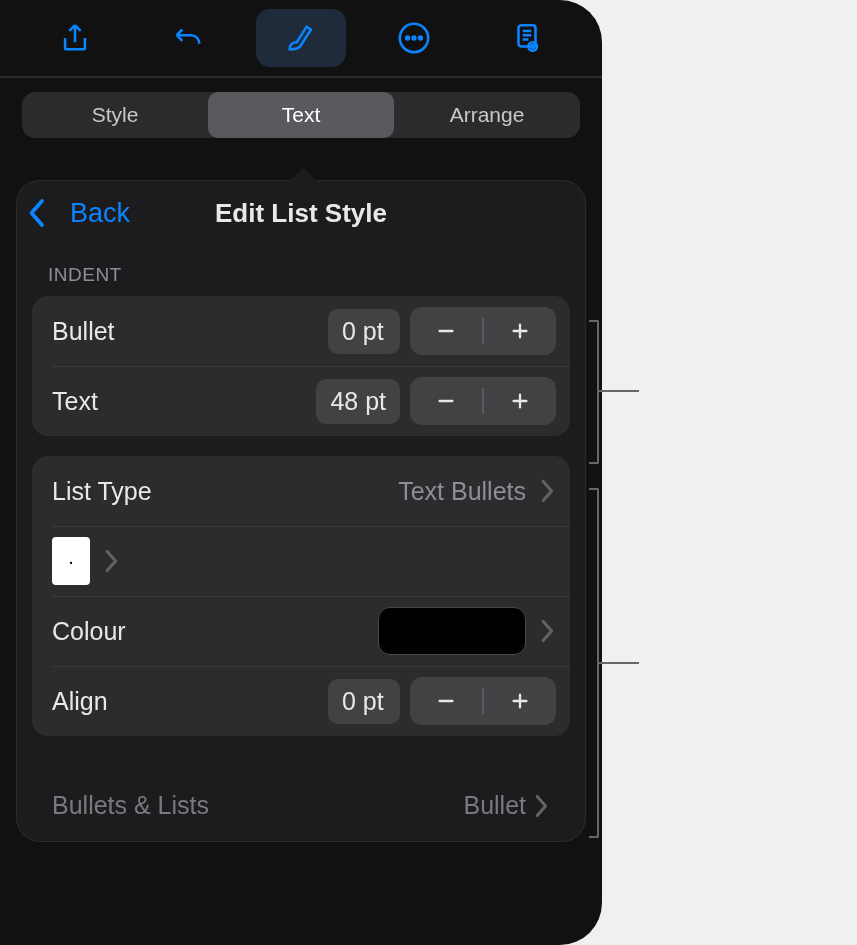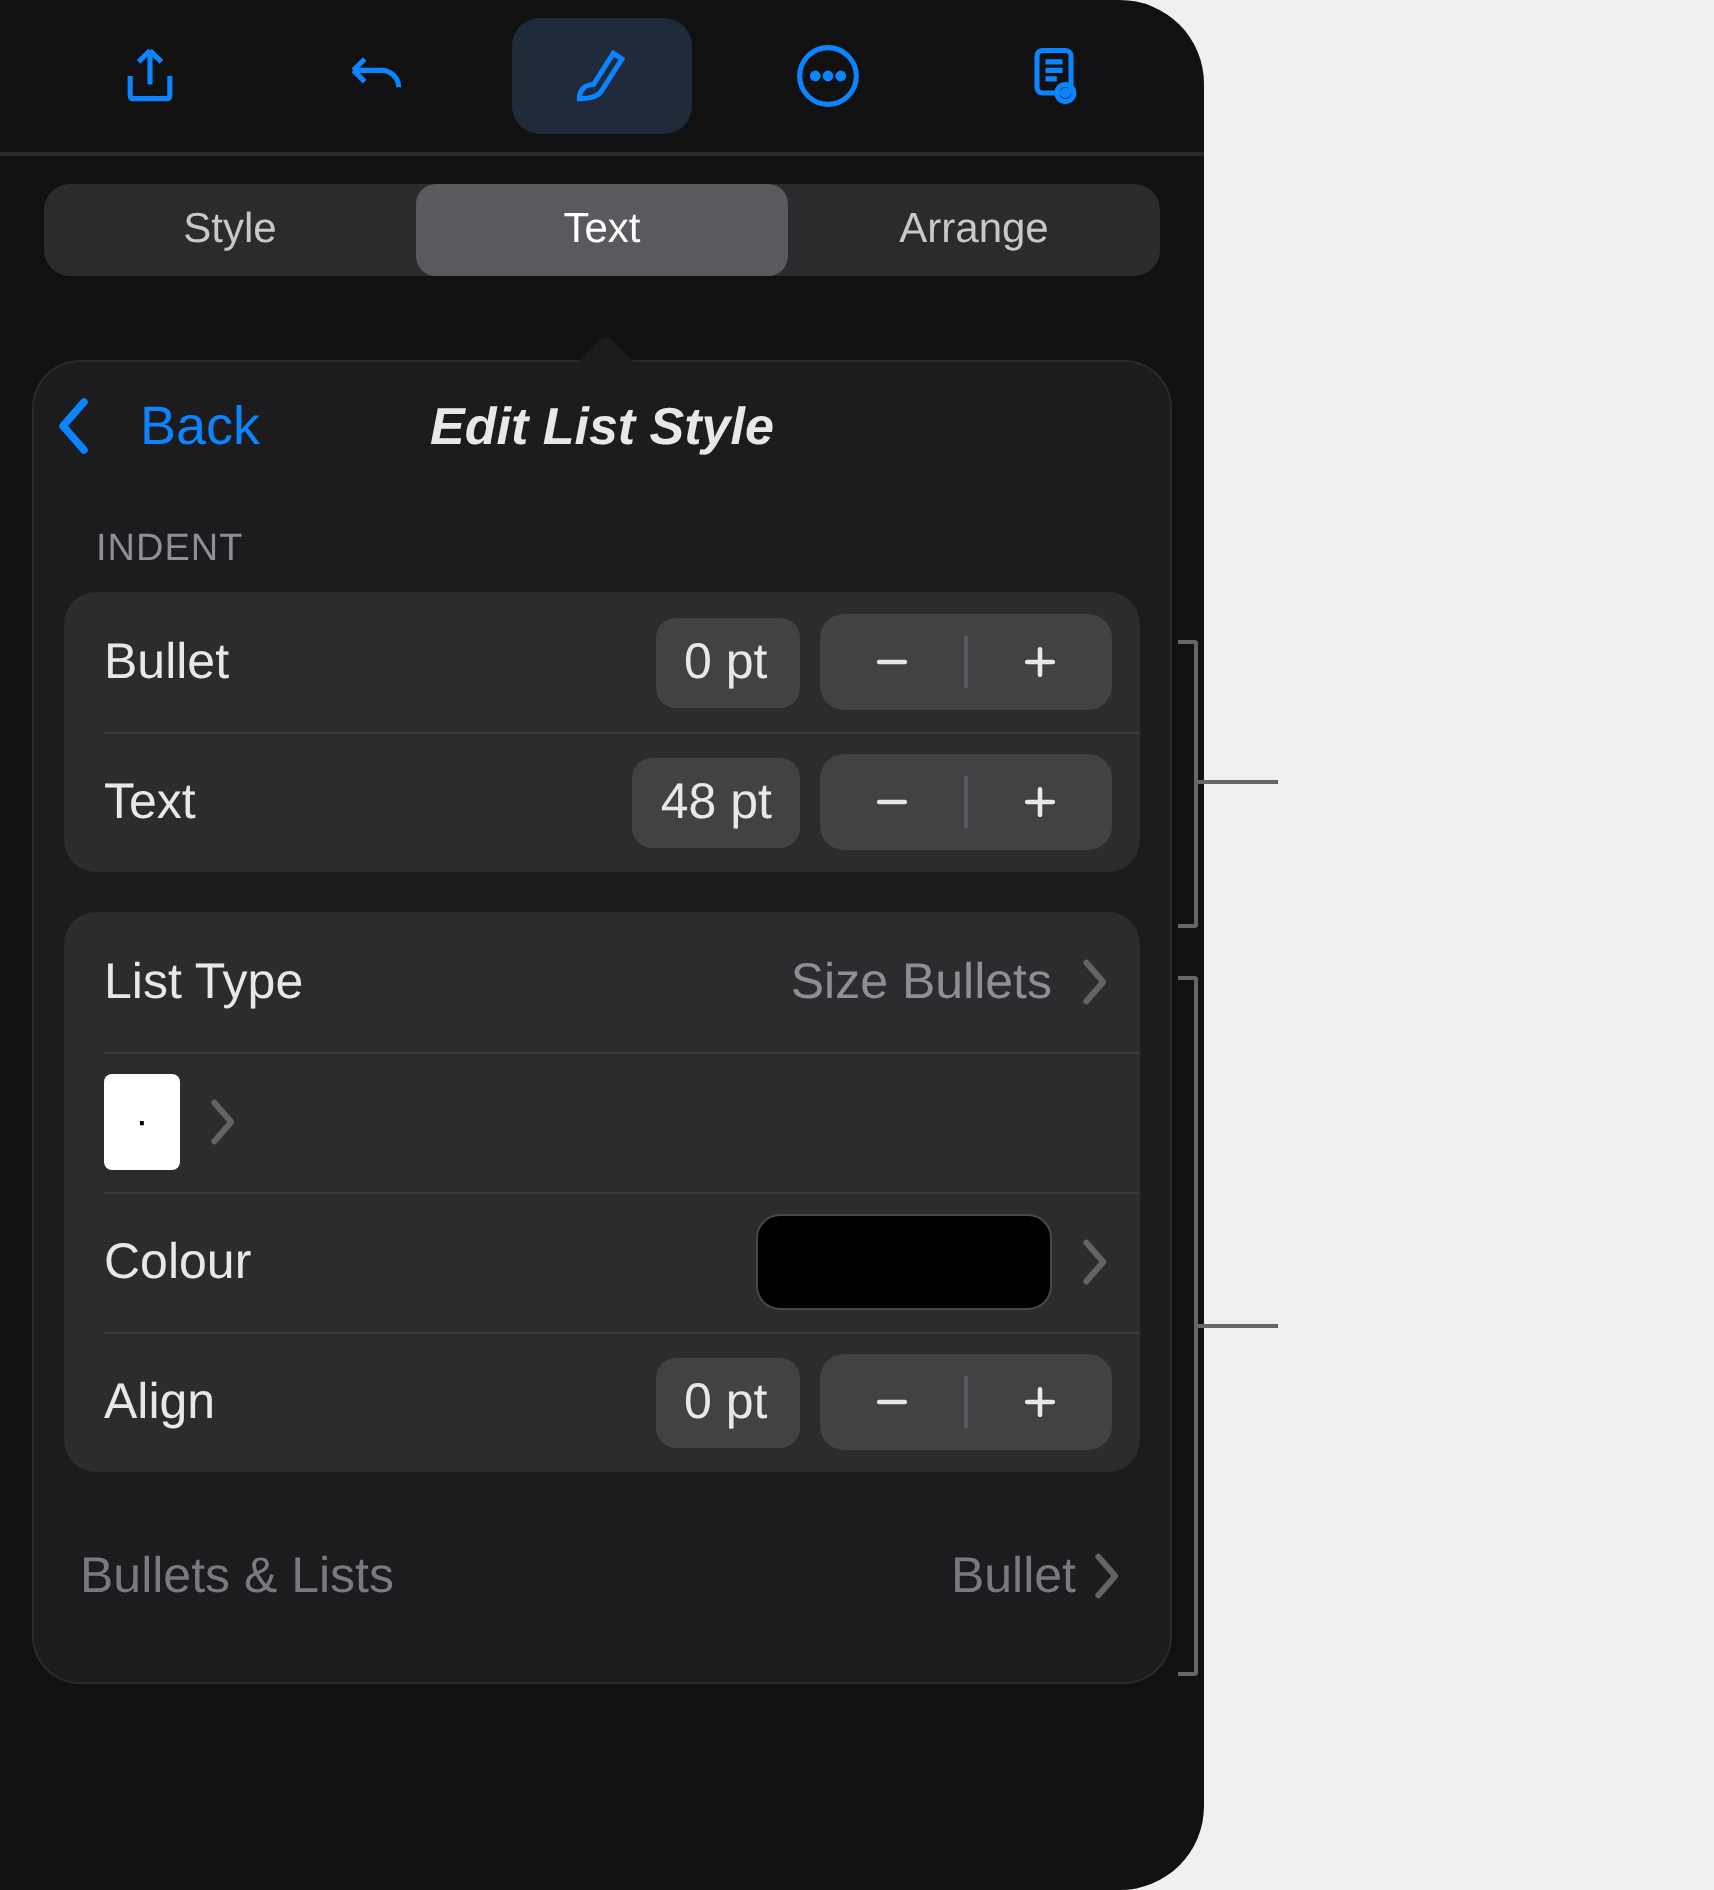--- a/index.html
+++ b/index.html
@@ -96,21 +96,20 @@
     .back-btn svg {
       width: 20px;
       height: 30px;
       margin-right: 4px;
     }
     .card-title {
       margin: 0 auto;
       font-size: 26px;
       font-weight: 600;
       color: #e8e8ea;
-      font-style: italic;
     }
     .section-header {
       font-size: 19px;
       color: #8e8e93;
       letter-spacing: 0.5px;
       padding: 18px 32px 10px 32px;
     }
     .group {
       margin: 0 16px 20px 16px;
       background: #2c2c2e;
@@ -196,23 +195,23 @@
     }
     .color-swatch {
       width: 148px;
       height: 48px;
       background: #000;
       border-radius: 12px;
       border: 1px solid #48484a;
       margin-right: 6px;
     }
     .footer-row {
-      margin: 0 24px;
-      display: flex;
-      align-items: center;
+      margin: 0 36px;
+      display: flex;
+      align-items: flex-end;
       height: 64px;
     }
     .footer-left {
       flex: 1;
       font-size: 25px;
       color: #7a7a7e;
     }
     .footer-right {
       font-size: 25px;
       color: #7a7a7e;
@@ -356,21 +355,21 @@
                 <path d="M5 12h14M12 5v14"></path>
               </svg>
           </div>
         </div>
       </div>
     </div>
 
     <div class="group">
       <div class="row">
         <div class="row-label">List Type</div>
-        <div class="disclosure-value">Size Bullets</div>
+        <div class="disclosure-value">Text Bullets</div>
         <svg class="chevron" viewBox="0 0 12 20" fill="none" stroke="currentColor" stroke-width="2.5" stroke-linecap="round" stroke-linejoin="round">
             <path d="M2 2l7 8-7 8"></path>
           </svg>
       </div>
       <div class="row">
         <div class="bullet-preview">·</div>
         <svg class="chevron" viewBox="0 0 12 20" fill="none" stroke="currentColor" stroke-width="2.5" stroke-linecap="round" stroke-linejoin="round">
             <path d="M2 2l7 8-7 8"></path>
           </svg>
       </div>

